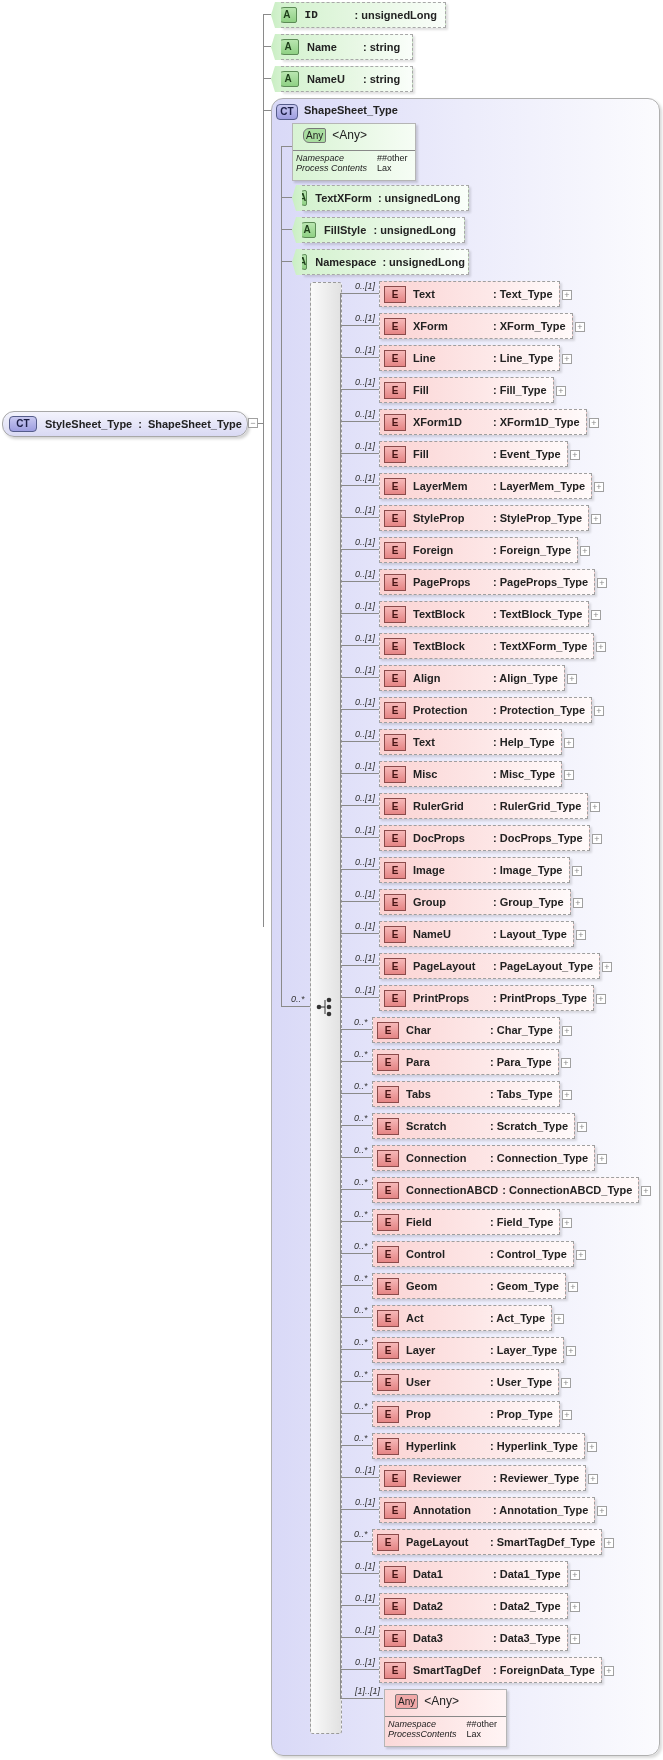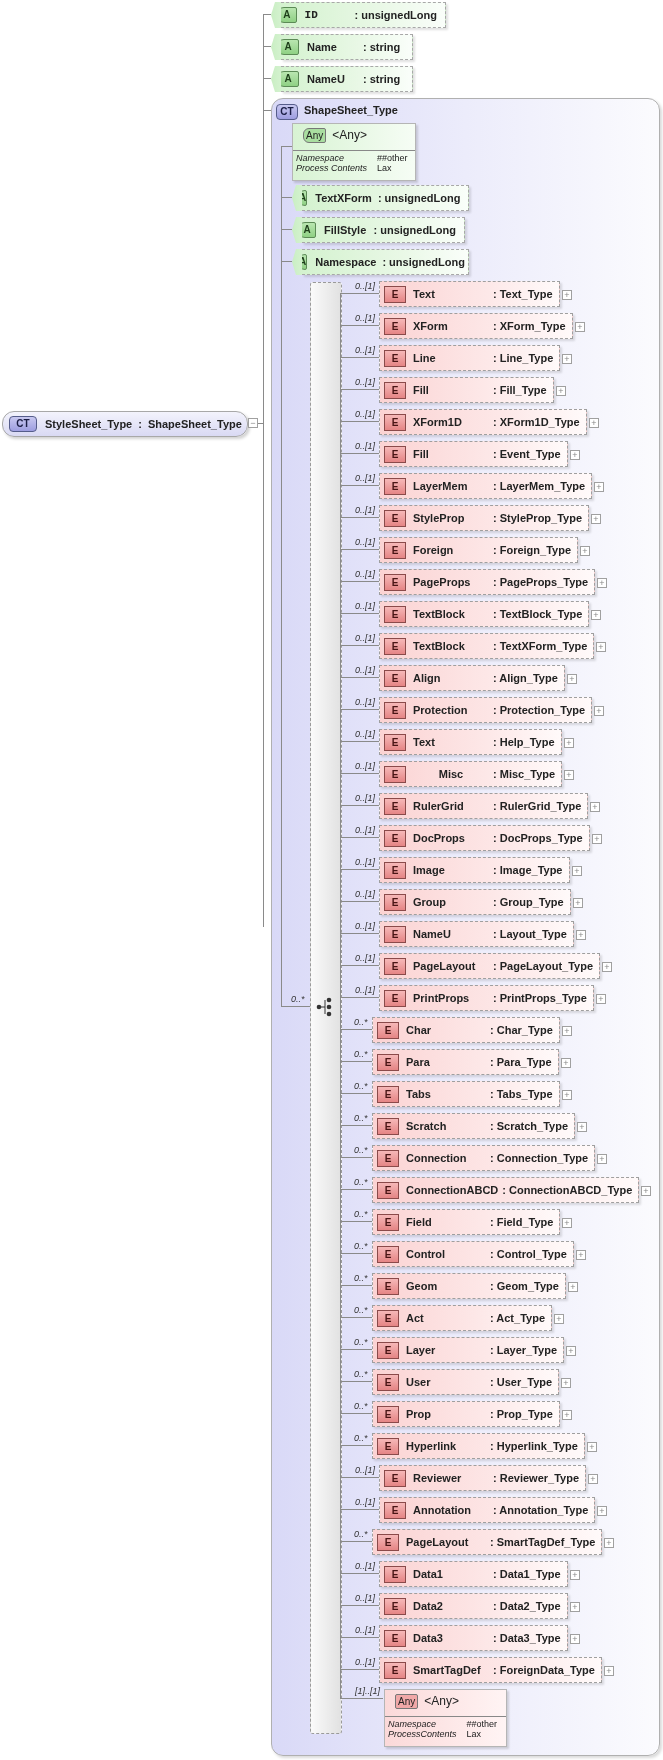--- a/index.html
+++ b/index.html
@@ -252,21 +252,21 @@
     <div class="el" style="left: 379px; top: 729px;">
       <span class="eb">E</span>
       <span class="nm" style="width:76px;">Text</span>
       <span class="tp">: Help_Type</span>
     </div>
     <div class="plus" style="left: 564px; top: 738px;">+</div>
     <div class="line hl" style="left: 340px; top: 773px; width: 39px;"></div>
     <div class="mult" style="left: 355px; top: 761px;">0..[1]</div>
     <div class="el" style="left: 379px; top: 761px;">
       <span class="eb">E</span>
-      <span class="nm" style="width:76px;text-align:center;">Misc</span>
+      <span class="nm" style="width:76px;">Misc</span>
       <span class="tp">: Misc_Type</span>
     </div>
     <div class="plus" style="left: 564px; top: 770px;">+</div>
     <div class="line hl" style="left: 340px; top: 805px; width: 39px;"></div>
     <div class="mult" style="left: 355px; top: 793px;">0..[1]</div>
     <div class="el" style="left: 379px; top: 793px;">
       <span class="eb">E</span>
       <span class="nm" style="width:76px;">RulerGrid</span>
       <span class="tp">: RulerGrid_Type</span>
     </div>

